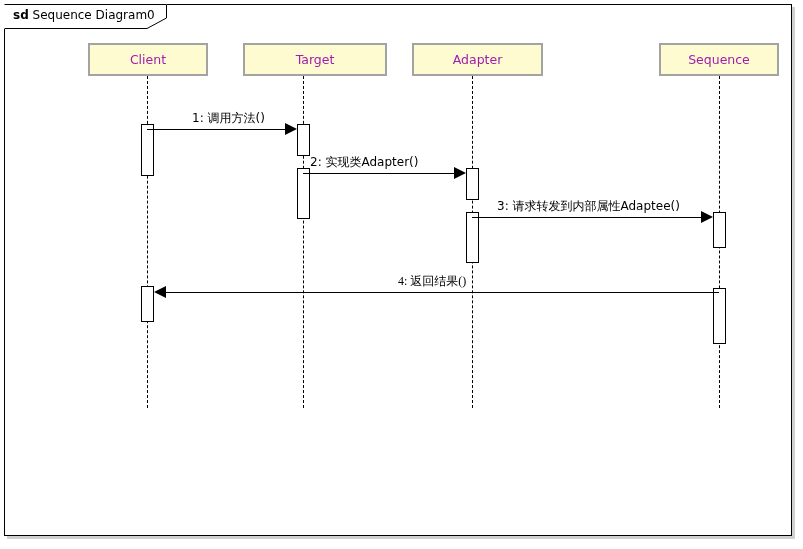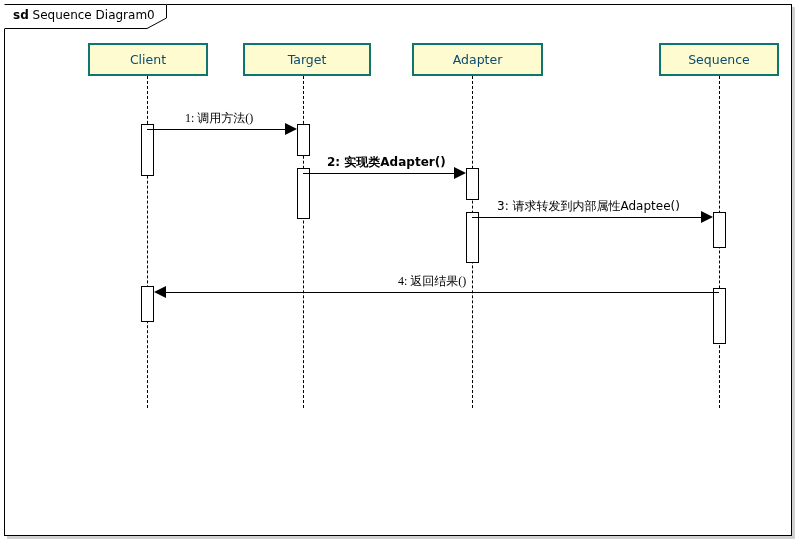--- a/index.html
+++ b/index.html
@@ -66,27 +66,27 @@
   }
   .title-text .kw {
     font-weight: bold;
   }
 
   
   .lifeline-box {
     position: absolute;
     height: 33px;
     background: #fdfbcf;
-    border: 2px solid #0f766e;
+    border: 2px solid #a3a3a3;
     box-sizing: border-box;
     display: flex;
     align-items: center;
     justify-content: center;
     font-size: 12.5px;
-    color: #0c4a6e;
+    color: #a21caf;
   }
 
   
   .lifeline {
     position: absolute;
     width: 0;
     border-left: 1px dashed #000000;
   }
 
   
@@ -142,21 +142,21 @@
   <div class="title-text">
     <span class="kw">sd</span>
     <span>Sequence Diagram0</span>
   </div>
 
   <div class="lifeline-box" style="left:88px; top:43px; width:120px;">
     <span>Client</span>
   </div>
   <div class="lifeline" style="left:147px; top:76px; height:332px;"></div>
 
-  <div class="lifeline-box" style="left:243px; top:43px; width:128px;">
+  <div class="lifeline-box" style="left:243px; top:43px; width:144px;">
     <span>Target</span>
   </div>
   <div class="lifeline" style="left:303px; top:76px; height:332px;"></div>
 
   <div class="lifeline-box" style="left:412px; top:43px; width:131px;">
     <span>Adapter</span>
   </div>
   <div class="lifeline" style="left:472px; top:76px; height:332px;"></div>
 
   <div class="lifeline-box" style="left:659px; top:43px; width:120px;">
@@ -175,25 +175,25 @@
   <div class="activation" style="left:466px; top:168px; height:32px;"></div>
 
   <div class="activation" style="left:466px; top:212px; height:51px;"></div>
 
   <div class="activation" style="left:713px; top:212px; height:36px;"></div>
 
   <div class="activation" style="left:713px; top:288px; height:56px;"></div>
 
   <div class="msg-line" style="left:147px; top:129px; width:144px;"></div>
   <div class="arrowhead-right" style="left:285px; top:123px;"></div>
-  <div class="msg-label" style="left:185px; top:111px;font-family:Liberation Serif, serif;">1: 调用方法()</div>
+  <div class="msg-label" style="left:192px; top:111px;">1: 调用方法()</div>
 
   <div class="msg-line" style="left:303px; top:173px; width:157px;"></div>
   <div class="arrowhead-right" style="left:454px; top:167px;"></div>
-  <div class="msg-label" style="left:327px; top:155px;font-weight:bold;">2: 实现类Adapter()</div>
+  <div class="msg-label" style="left:310px; top:155px;">2: 实现类Adapter()</div>
 
   <div class="msg-line" style="left:472px; top:217px; width:235px;"></div>
   <div class="arrowhead-right" style="left:701px; top:211px;"></div>
   <div class="msg-label" style="left:497px; top:199px;">3: 请求转发到内部属性Adaptee()</div>
 
   <div class="msg-line" style="left:159px; top:292px; width:560px;"></div>
   <div class="arrowhead-left" style="left:154px; top:286px;"></div>
   <div class="msg-label" style="left:398px; top:274px;font-family:Liberation Serif, serif;">4: 返回结果()</div>
 
 </div>

